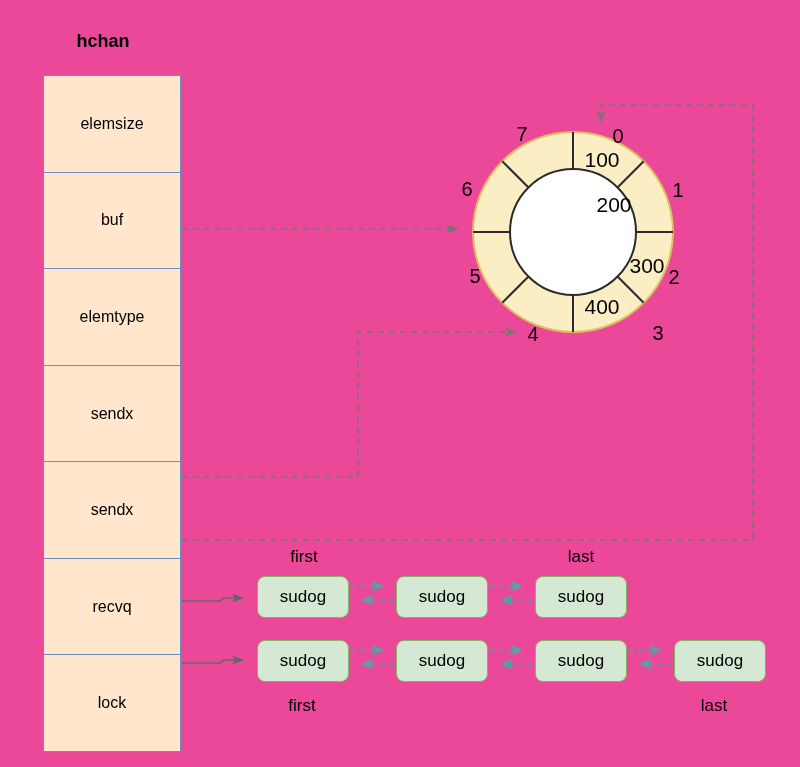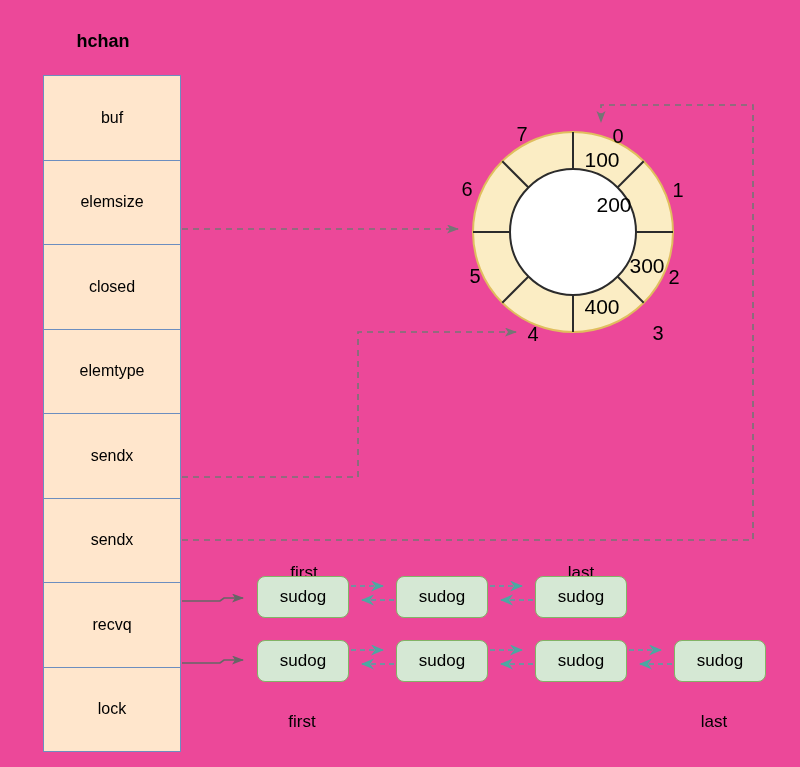--- a/index.html
+++ b/index.html
@@ -8,21 +8,21 @@
   .layer{position:absolute;left:0;top:0;width:800px;height:767px;}
   .title{position:absolute;left:43px;top:31px;width:120px;text-align:center;
          font-size:18px;font-weight:bold;}
   .struct{position:absolute;left:43px;top:75px;width:138px;height:677px;
           border:1px solid #6C8EBF;display:flex;flex-direction:column;box-sizing:border-box;}
   .cell{flex:1;background:#FFE6CC;border-bottom:1px solid #6C8EBF;
         display:flex;align-items:center;justify-content:center;font-size:16px;}
   .cell:last-child{border-bottom:none;}
   .lbl{position:absolute;transform:translate(-50%,-50%);font-size:20px;white-space:nowrap;}
   .val{position:absolute;transform:translate(-50%,-50%);font-size:21px;white-space:nowrap;}
-  .listlbl{position:absolute;transform:translate(-50%,-50%);font-size:17px;white-space:nowrap;margin-top:16px;}
+  .listlbl{position:absolute;transform:translate(-50%,-50%);font-size:17px;white-space:nowrap;}
   .node{position:absolute;width:92px;height:42px;box-sizing:border-box;
         background:#D5E8D4;border:1.5px solid #82B366;border-radius:8px;
         display:flex;align-items:center;justify-content:center;font-size:17px;}
 </style>
 </head>
 <body>
 
 <div class="canvas">
 
   <svg class="layer" viewBox="0 0 800 767">
@@ -73,23 +73,22 @@
       <path d="M490,650 L522,650" marker-end="url(#mTeal)"></path>
       <path d="M533,664 L501,664" marker-end="url(#mTeal)"></path>
       <path d="M629,650 L661,650" marker-end="url(#mTeal)"></path>
       <path d="M672,664 L640,664" marker-end="url(#mTeal)"></path>
     </g>
   </svg>
 
   <div class="title">hchan</div>
 
   <div class="struct">
+    <div class="cell">elemsize</div>
     <div class="cell">buf</div>
-    <div class="cell">elemsize</div>
-    <div class="cell">closed</div>
     <div class="cell">elemtype</div>
     <div class="cell">sendx</div>
     <div class="cell">sendx</div>
     <div class="cell">recvq</div>
     <div class="cell">lock</div>
   </div>
 
   <div class="lbl" style="left:618px;top:136px">0</div>
   <div class="lbl" style="left:678px;top:190px">1</div>
   <div class="lbl" style="left:674px;top:277px">2</div>

